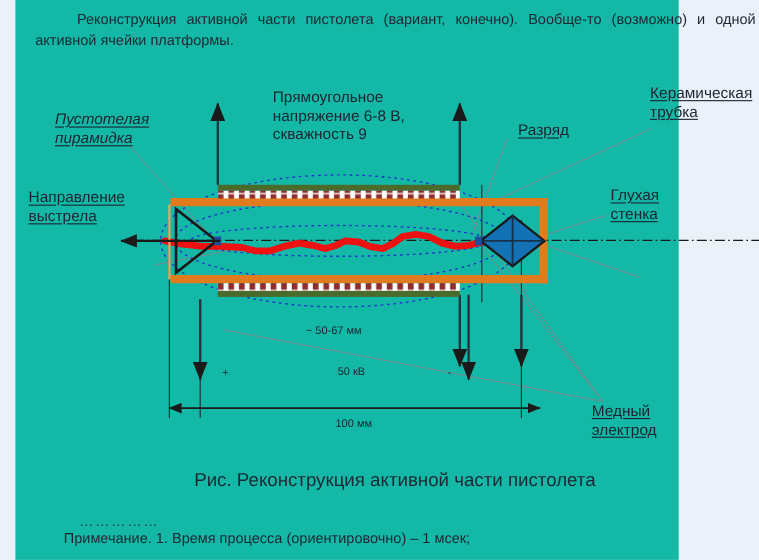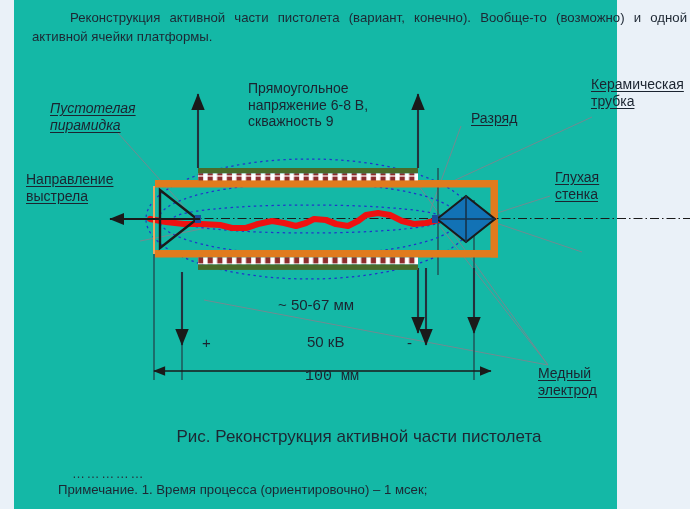--- a/index.html
+++ b/index.html
@@ -70,21 +70,21 @@
     white-space: nowrap;
   }
   .lbl span.u {
     text-decoration: underline;
     text-underline-offset: 2px;
   }
 
   
   .dim {
     position: absolute;
-    font-size: 15px;
+    font-size: 10px;
     color: #1b2430;
     white-space: nowrap;
   }
 
   #svg-layer {
     position: absolute;
     left: 0; top: 0;
     width: 690px;
     height: 509px;
   }
@@ -230,21 +230,21 @@
   </div>
 
 
   <div class="lbl" style="left:524px; top:365px;">
     <span class="u">Медный</span><br>
     <span class="u">электрод</span>
   </div>
 
   <div class="dim" style="left:264px; top:296px;">~ 50-67 мм</div>
   <div class="dim" style="left:293px; top:333px;">50 кВ</div>
-  <div class="dim" style="left:291px; top:368px;font-family:Liberation Mono, monospace;">100 мм</div>
+  <div class="dim" style="left:291px; top:380px;">100 мм</div>
   <div class="dim" style="left:188px; top:334px;">+</div>
   <div class="dim" style="left:393px; top:334px;">-</div>
 
   <div id="caption">Рис.  Реконструкция активной части пистолета</div>
   <div id="note-dots">……………</div>
   <div id="note-line">Примечание. 1. Время процесса (ориентировочно) – 1 мсек;</div>
 
 </div>
 
 </body></html>

